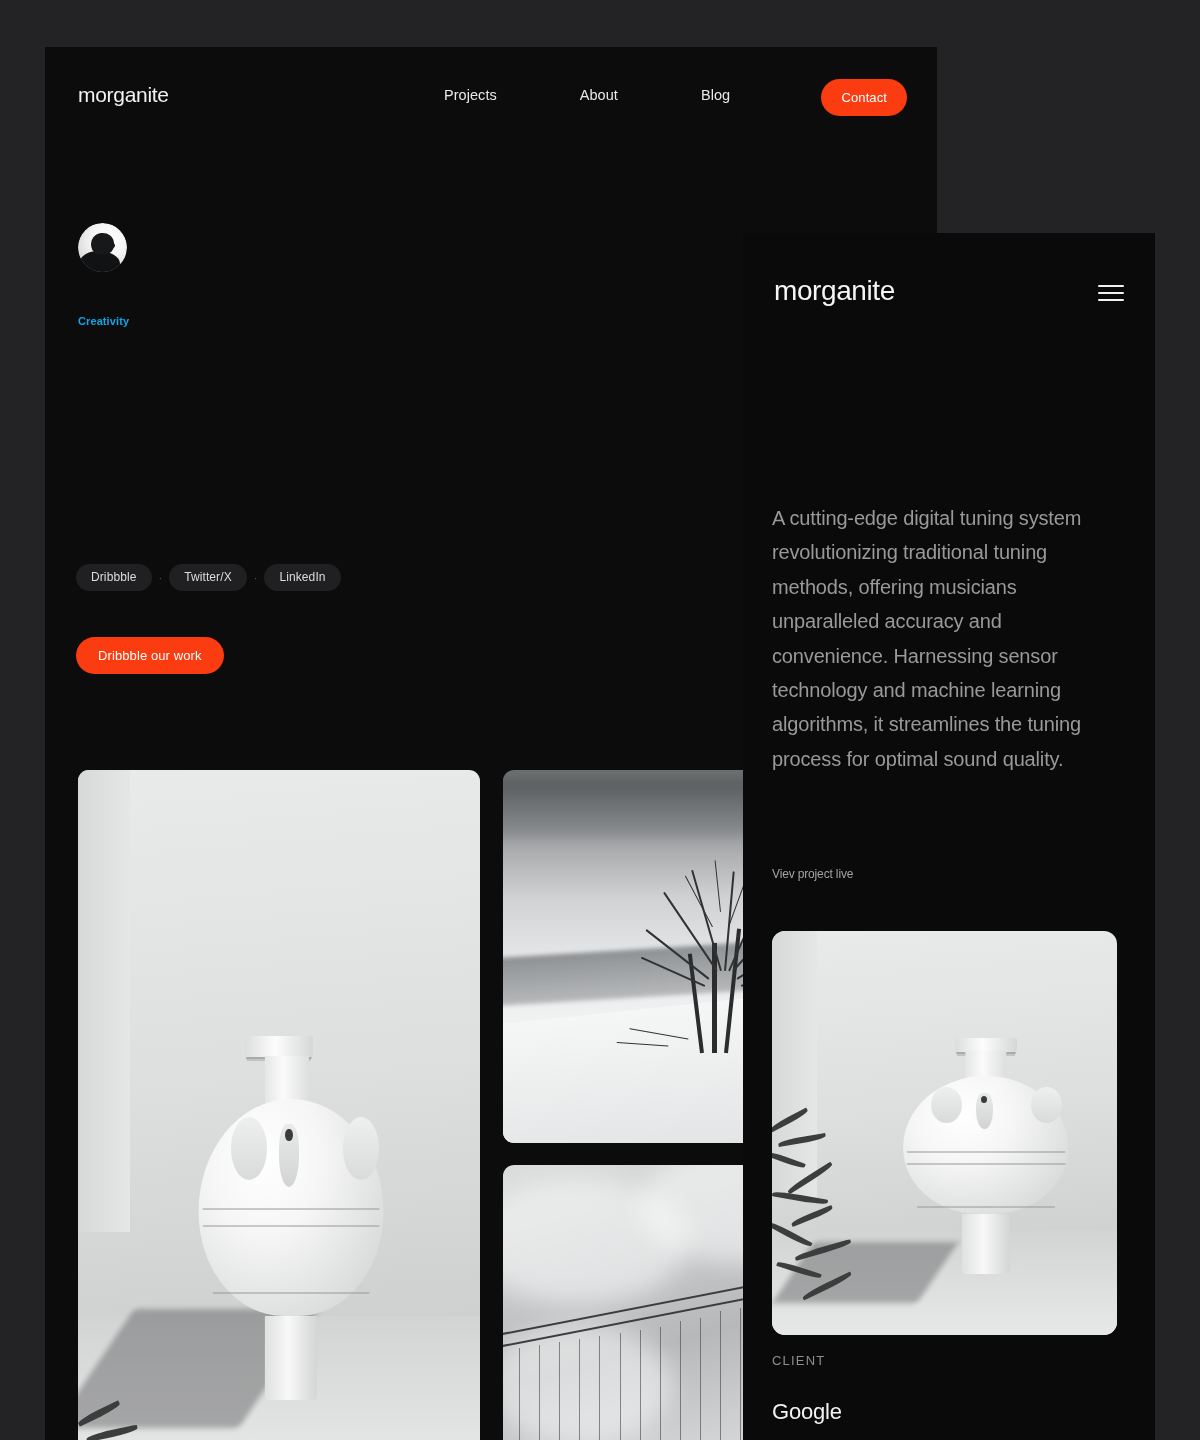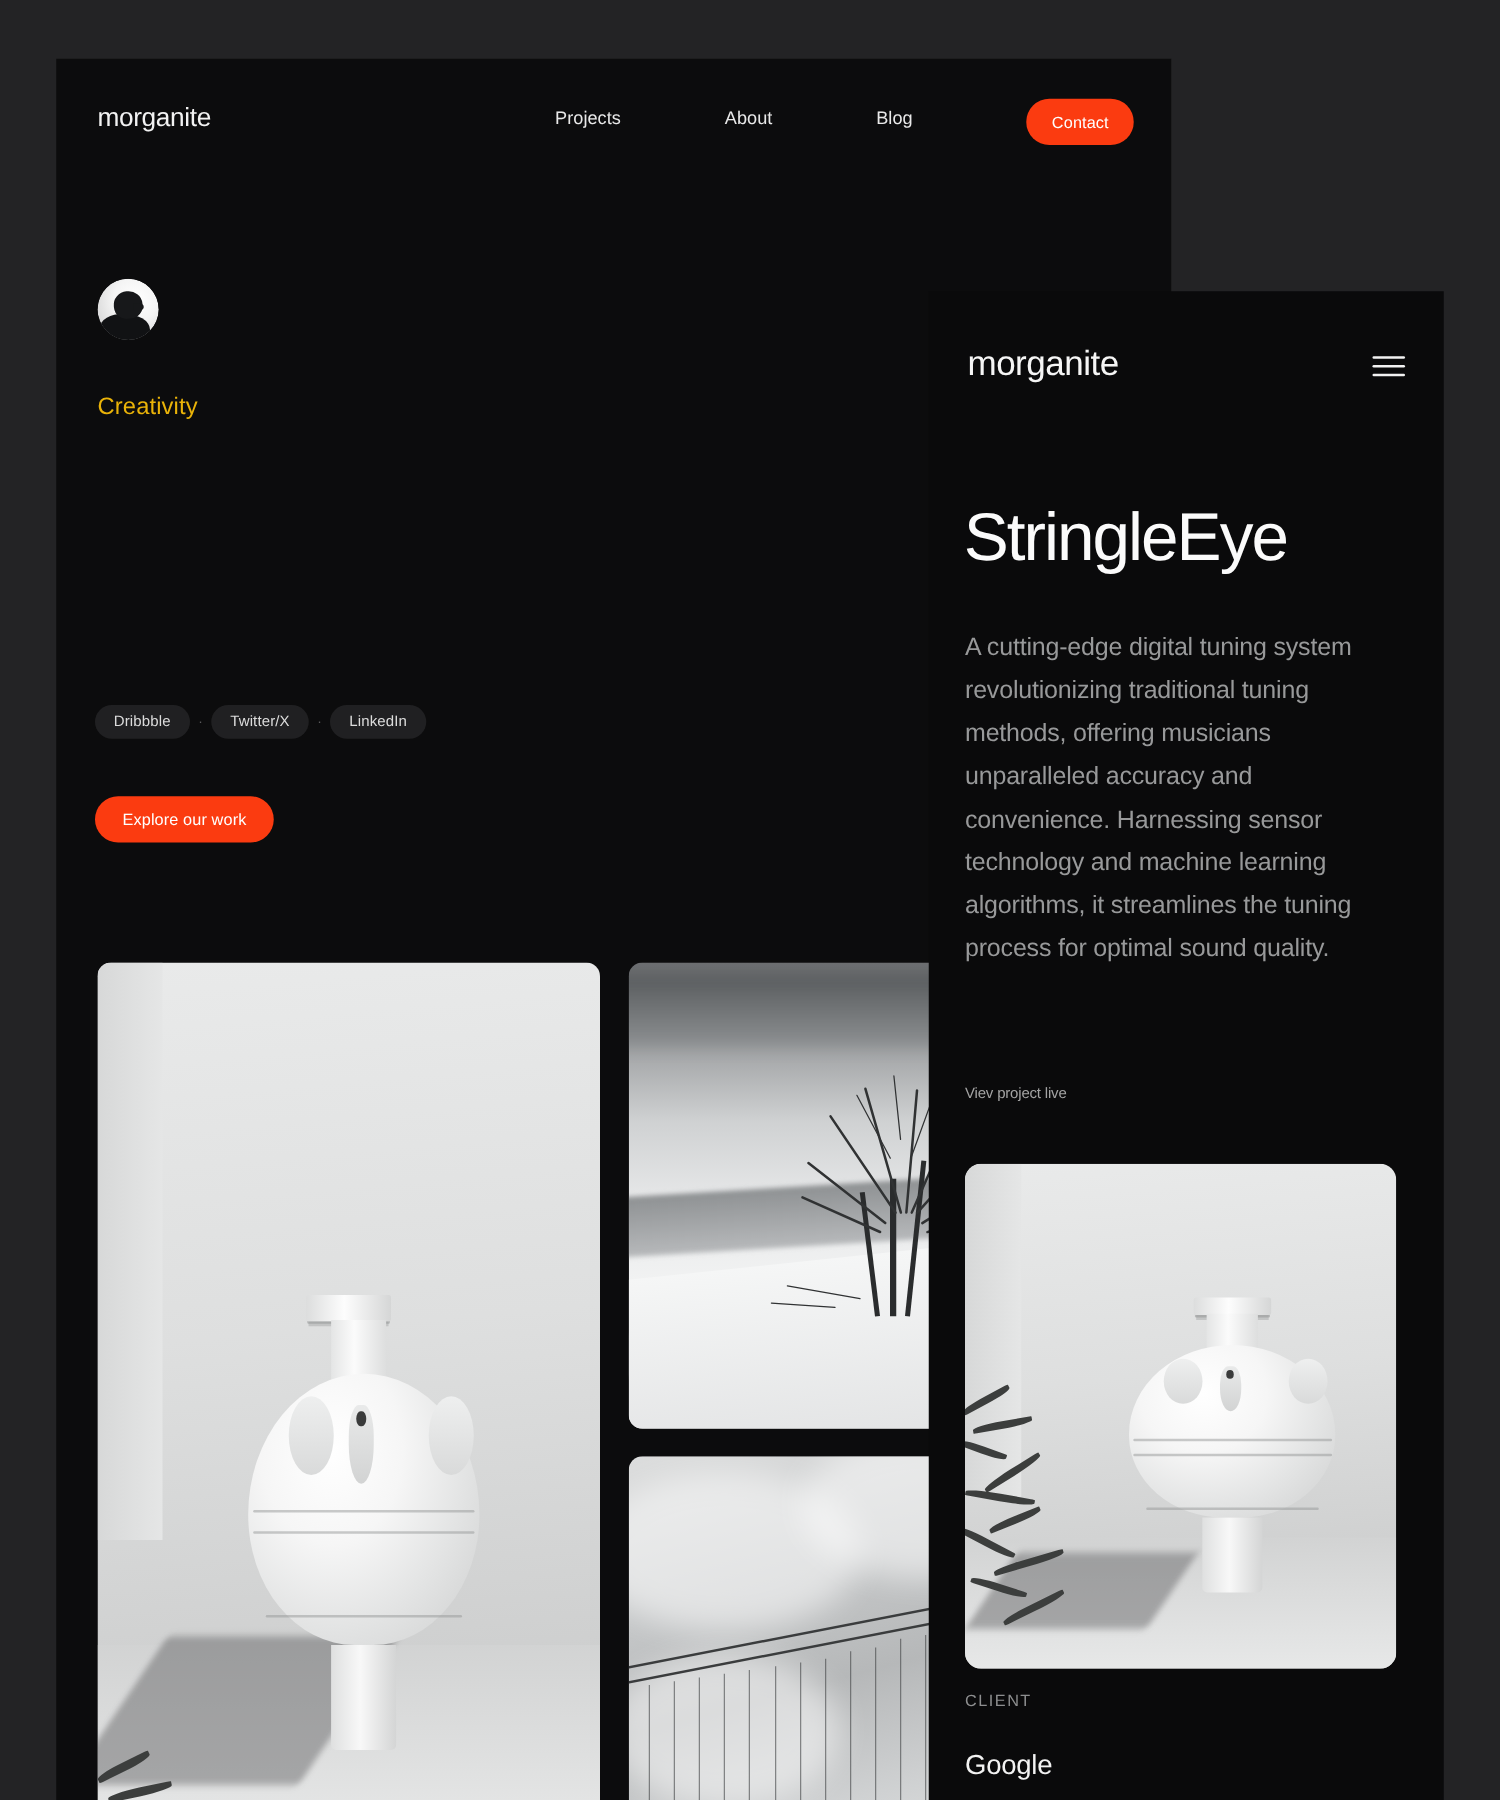--- a/index.html
+++ b/index.html
@@ -123,23 +123,24 @@
     width: 16%;
     height: 12%;
     background: #17181a;
     border-radius: 0 50% 50% 0;
   }
 
   .eyebrow {
     position: absolute;
     left: 33px;
     top: 268px;
-    color: #eab308;
-    font-size: 19px;
+    color: #0ea5e9;
+    font-size: 11px;
     letter-spacing: 0.1px;
+    font-weight: bold;
   }
 
   .headline {
     position: absolute;
     left: 31px;
     top: 297px;
     width: 665px;
     font-size: 41px;
     line-height: 48px;
     color: #f7f7f7;
@@ -403,21 +404,21 @@
 
 
   <div class="social-row">
     <a href="#" class="chip">Dribbble</a>
     <span class="dot-sep">·</span>
     <a href="#" class="chip">Twitter/X</a>
     <span class="dot-sep">·</span>
     <a href="#" class="chip">LinkedIn</a>
   </div>
 
-  <button class="cta-btn">Explore our work</button>
+  <button class="cta-btn">Dribbble our work</button>
 
   <div class="gallery">
 
     <div class="g-main">
       <div class="vase-scene">
         <div class="vs-wallL"></div>
         <div class="vs-floor"></div>
         <div class="vs-shadow"></div>
         <div class="vs-lip" style="top:38.0%; width:17%; height:3.0%;"></div>
         <div class="vs-neck" style="top:40.8%; width:11%; height:7.5%; left:52%;"></div>
@@ -503,21 +504,20 @@
 <div class="mobile-panel">
 
   <div class="m-brand">morganite</div>
 
   <div class="hamburger">
     <span></span>
     <span></span>
     <span></span>
   </div>
 
-  <h2 class="m-title">StringleEye</h2>
 
   <p class="m-desc">A cutting-edge digital tuning system revolutionizing traditional tuning methods, offering musicians unparalleled accuracy and convenience. Harnessing sensor technology and machine learning algorithms, it streamlines the tuning process for optimal sound quality.</p>
 
   <a href="#" class="m-link">Viev project live</a>
 
   <div class="m-image">
     <div class="vase-scene">
       <div class="vs-wallL"></div>
       <div class="vs-floor" style="height:26%;"></div>
       <div class="vs-shadow" style="left:6%; bottom:8%; width:42%; height:15%;"></div>

